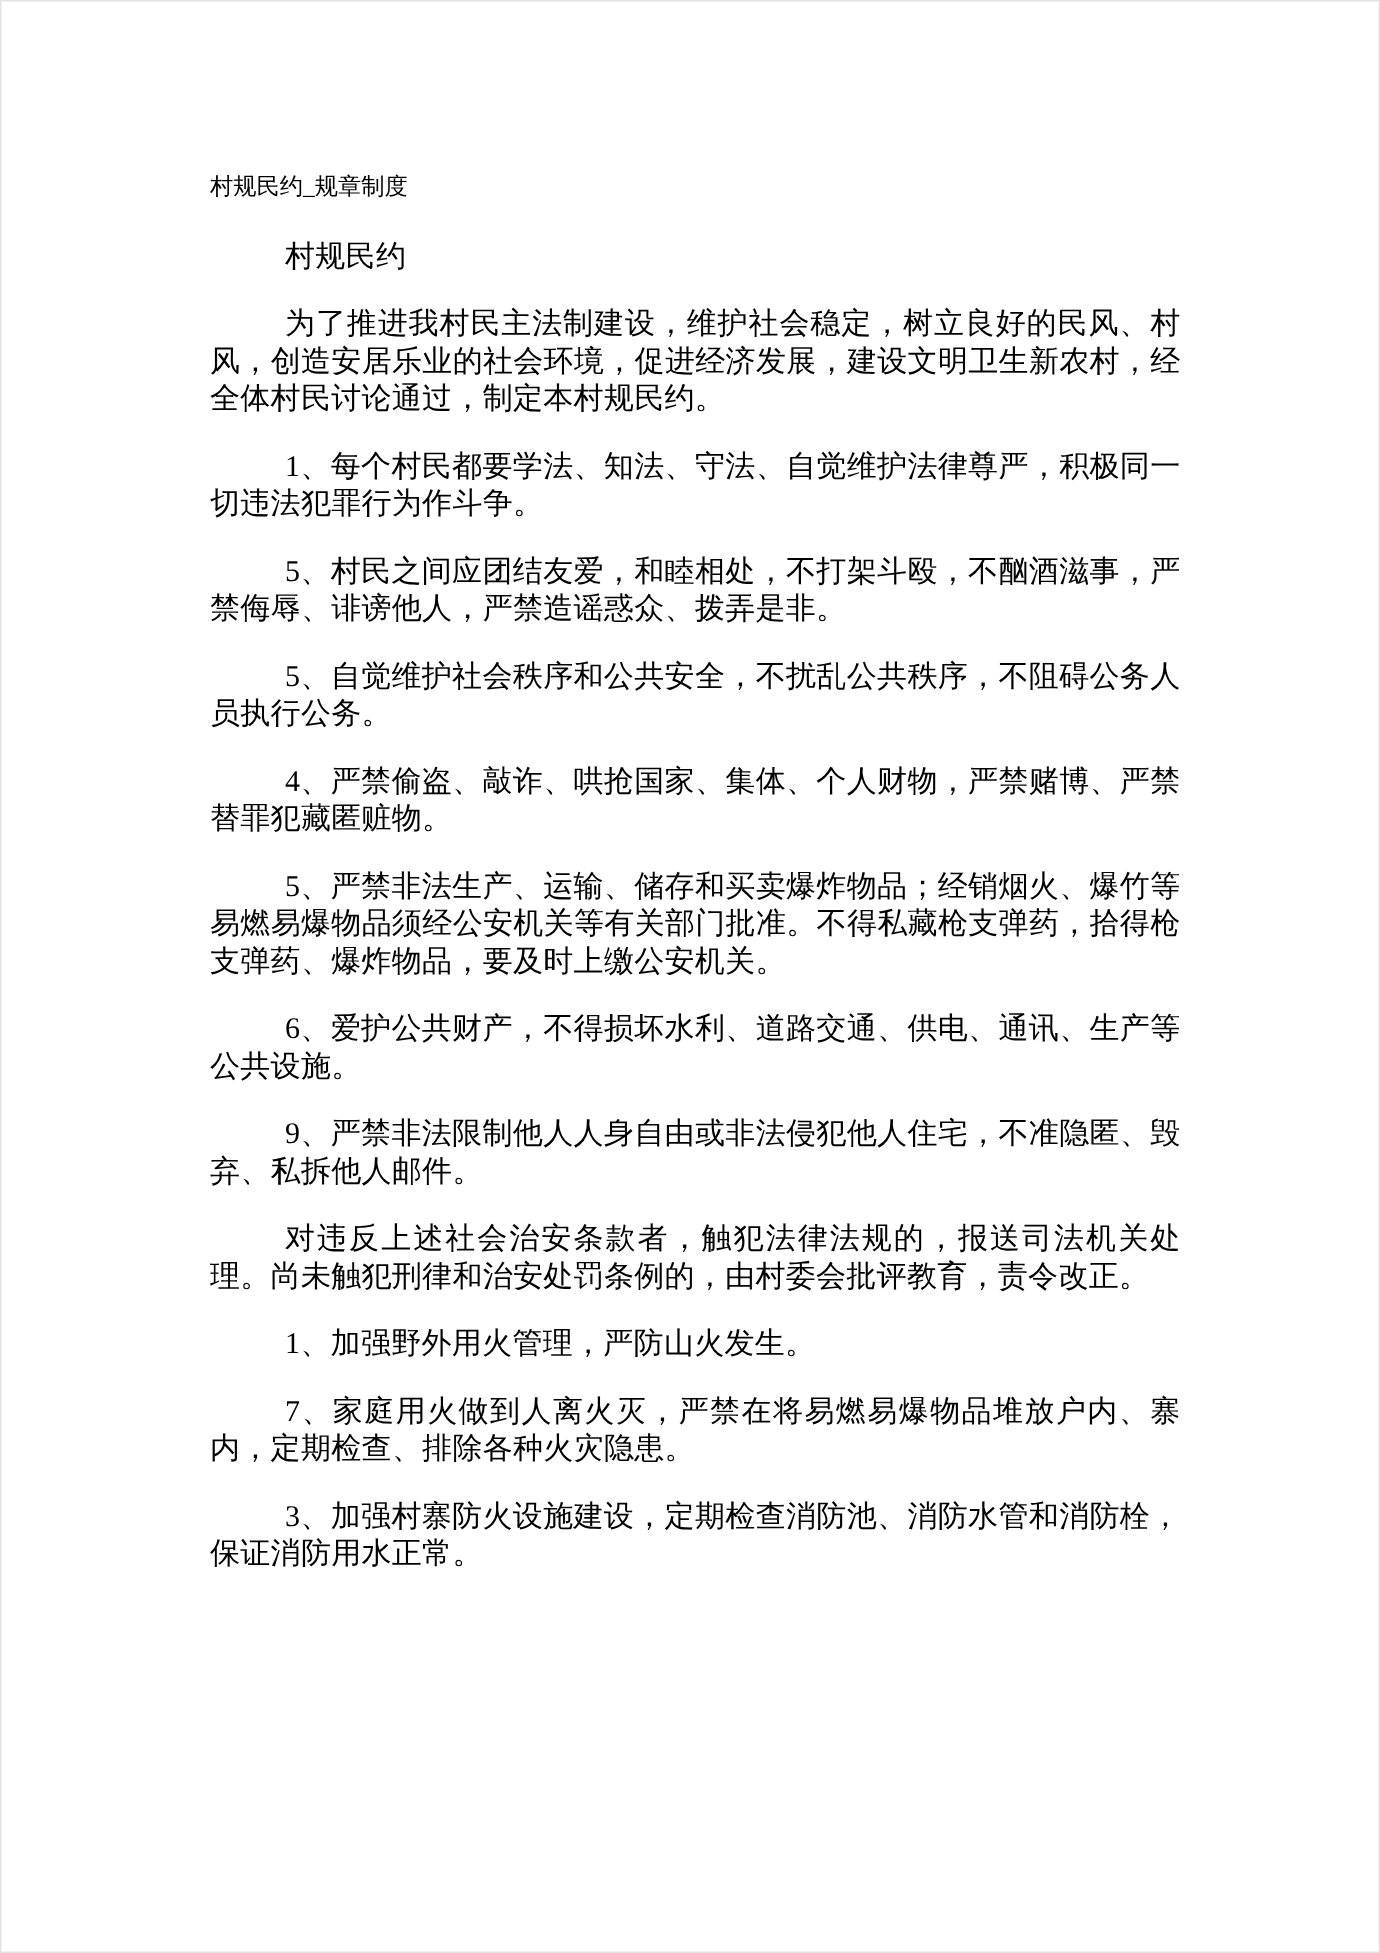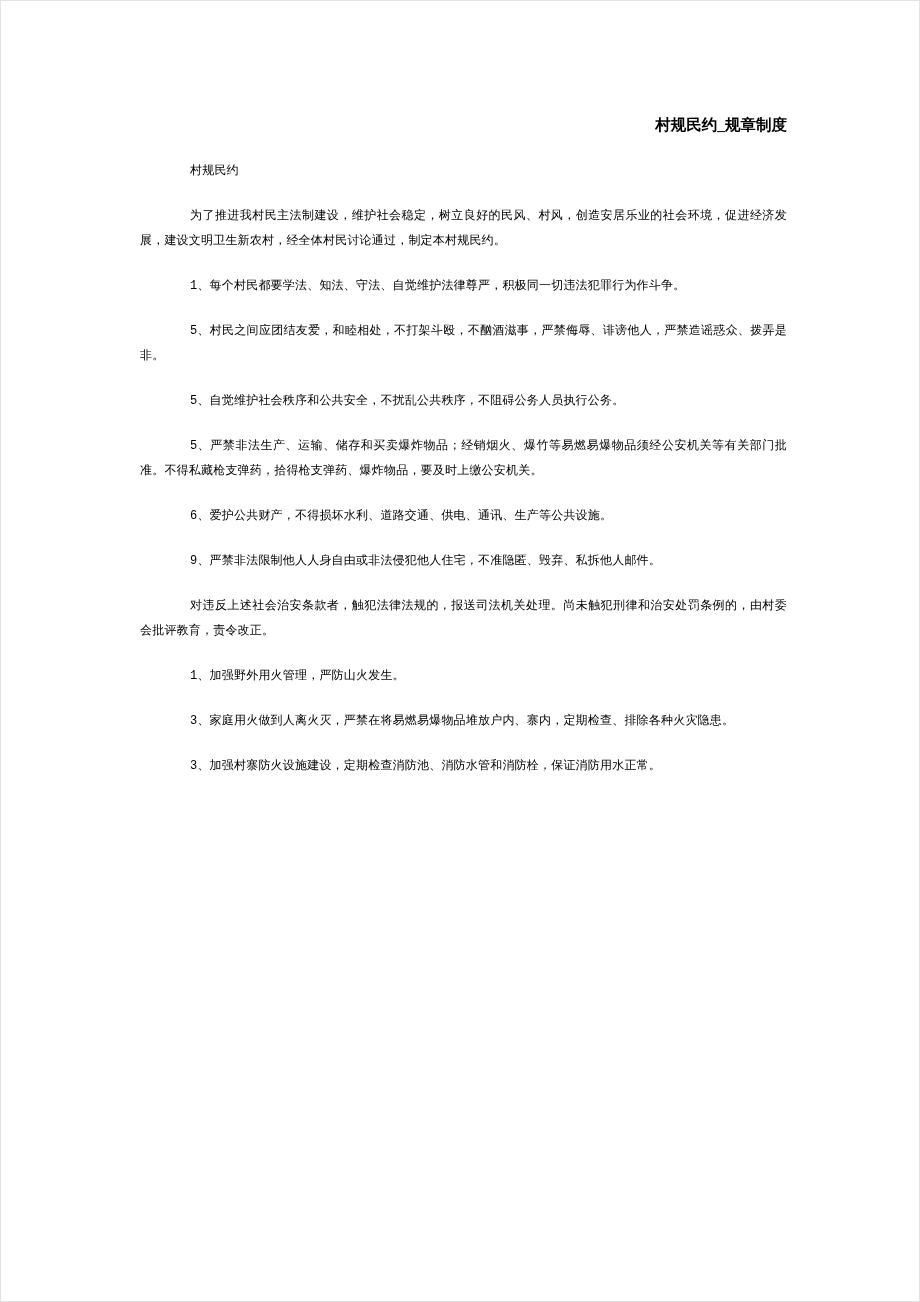--- a/index.html
+++ b/index.html
@@ -17,48 +17,48 @@
     box-sizing: border-box;
     width: 920px;
     height: 1302px;
     padding: 112px 133px 40px 140px;
     background: #ffffff;
     box-shadow: inset 0 0 0 1px #e3e3e3;
     overflow: hidden;
   }
   .doc-title {
     font-size: 15.5px;
-    font-weight: bold;
-    text-align: right;
+    font-weight: normal;
+    text-align: left;
     line-height: 25px;
     margin: 0 0 22px 0;
   }
   .doc-body p {
-    font-size: 12px;
+    font-size: 20px;
     line-height: 25px;
     margin: 0 0 20px 0;
     text-indent: 50px;
     text-align: justify;
     letter-spacing: 0.2px;
-    font-family: Liberation Mono, monospace;
   }
 </style>
 </head>
 <body>
 
 <div class="page">
   <h1 class="doc-title">村规民约_规章制度</h1>
 
   <div class="doc-body">
     <p>村规民约</p>
     <p>为了推进我村民主法制建设，维护社会稳定，树立良好的民风、村风，创造安居乐业的社会环境，促进经济发展，建设文明卫生新农村，经全体村民讨论通过，制定本村规民约。</p>
     <p>1、每个村民都要学法、知法、守法、自觉维护法律尊严，积极同一切违法犯罪行为作斗争。</p>
     <p>5、村民之间应团结友爱，和睦相处，不打架斗殴，不酗酒滋事，严禁侮辱、诽谤他人，严禁造谣惑众、拨弄是非。</p>
     <p>5、自觉维护社会秩序和公共安全，不扰乱公共秩序，不阻碍公务人员执行公务。</p>
+    <p>4、严禁偷盗、敲诈、哄抢国家、集体、个人财物，严禁赌博、严禁替罪犯藏匿赃物。</p>
     <p>5、严禁非法生产、运输、储存和买卖爆炸物品；经销烟火、爆竹等易燃易爆物品须经公安机关等有关部门批准。不得私藏枪支弹药，拾得枪支弹药、爆炸物品，要及时上缴公安机关。</p>
     <p>6、爱护公共财产，不得损坏水利、道路交通、供电、通讯、生产等公共设施。</p>
     <p>9、严禁非法限制他人人身自由或非法侵犯他人住宅，不准隐匿、毁弃、私拆他人邮件。</p>
     <p>对违反上述社会治安条款者，触犯法律法规的，报送司法机关处理。尚未触犯刑律和治安处罚条例的，由村委会批评教育，责令改正。</p>
     <p>1、加强野外用火管理，严防山火发生。</p>
-    <p>3、家庭用火做到人离火灭，严禁在将易燃易爆物品堆放户内、寨内，定期检查、排除各种火灾隐患。</p>
+    <p>7、家庭用火做到人离火灭，严禁在将易燃易爆物品堆放户内、寨内，定期检查、排除各种火灾隐患。</p>
     <p>3、加强村寨防火设施建设，定期检查消防池、消防水管和消防栓，保证消防用水正常。</p>
   </div>
 </div>
 
 </body></html>

